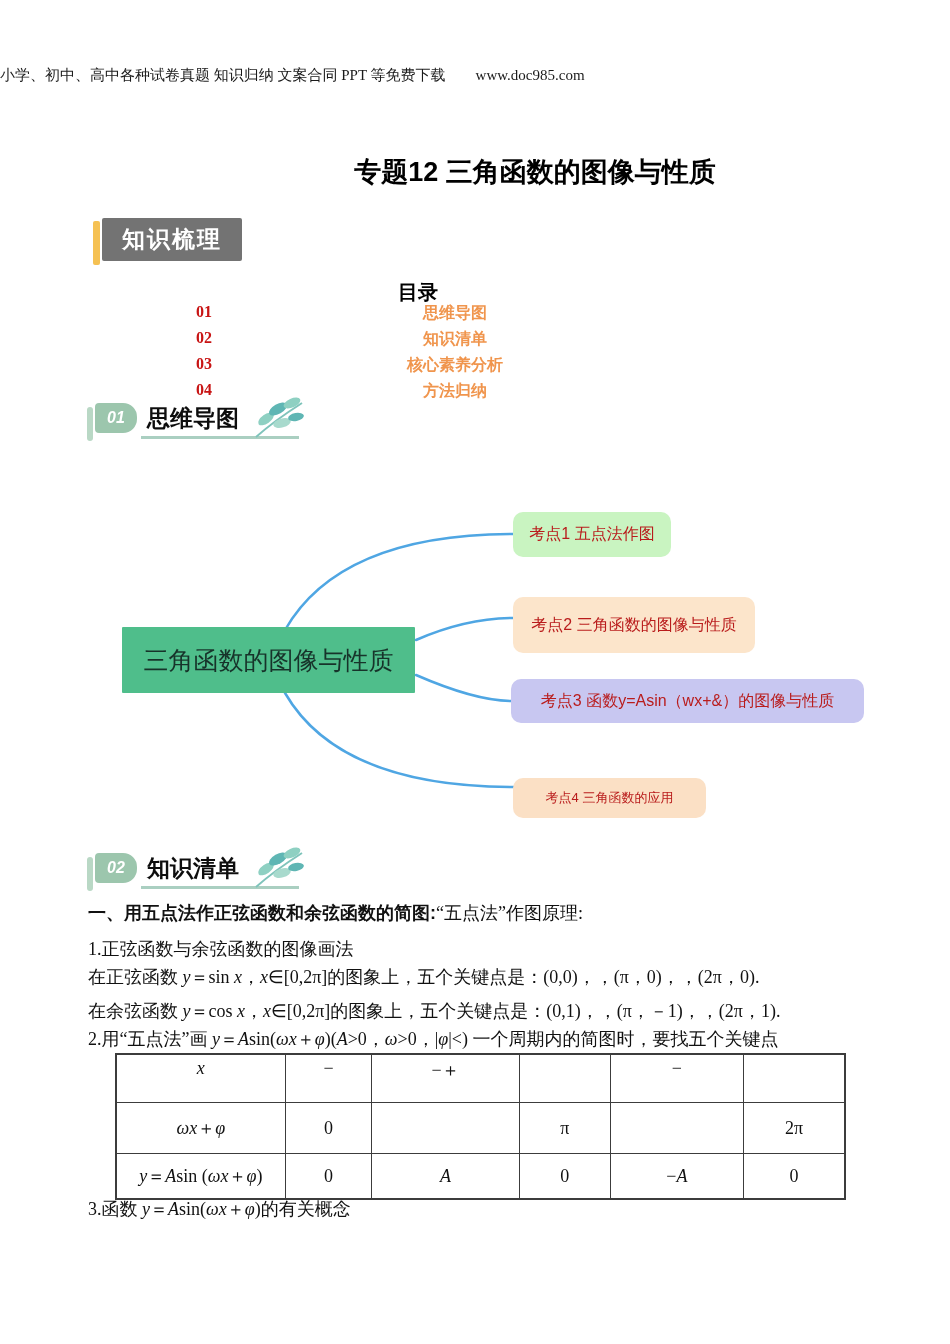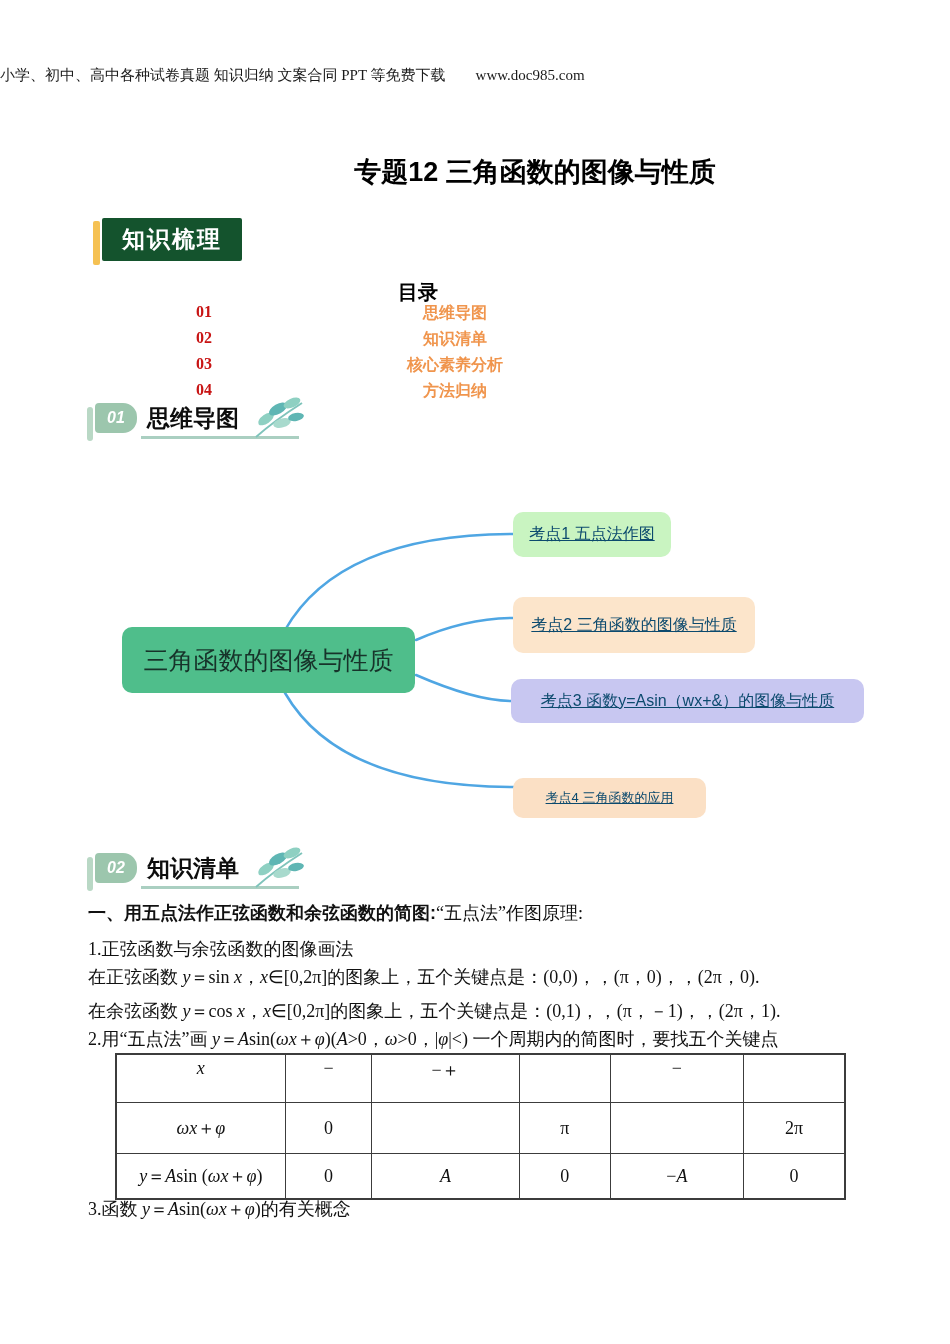--- a/index.html
+++ b/index.html
@@ -39,25 +39,25 @@
   .sec .pill{position:absolute;left:95px;top:0;width:42px;height:30px;border-radius:4px 14px 14px 4px;
     color:#fff;font-family:"Liberation Sans",sans-serif;font-weight:bold;font-size:16px;font-style:italic;
     display:flex;align-items:center;justify-content:center;}
   .sec .sec-title{position:absolute;left:147px;top:0;height:30px;line-height:30px;
     font-family:"Liberation Sans",sans-serif;font-weight:bold;font-size:23px;color:#0d0d0d;}
   .sec .underline{position:absolute;left:141px;top:33px;width:158px;height:3px;}
   .sec .leaf{position:absolute;left:252px;top:-10px;width:54px;height:46px;}
 
   
   .mm-curves{left:80px;top:480px;width:800px;height:340px;}
-  .mm-center{left:122px;top:627px;width:293px;height:66px;border-radius:10px;
+  .mm-center{left:122px;top:627px;width:293px;height:66px;border-radius:1px;
     display:flex;align-items:center;justify-content:center;
     font-family:"Liberation Sans",sans-serif;font-size:25px;font-weight:500;color:#17332a;}
   .mm-branch{border-radius:10px;display:flex;align-items:center;justify-content:center;
-    font-family:"Liberation Sans",sans-serif;font-size:16px;color:#0c4a6e;text-decoration:underline;}
+    font-family:"Liberation Sans",sans-serif;font-size:16px;color:#b91c1c;}
   .mm-b1{left:513px;top:512px;width:158px;height:45px;}
   .mm-b2{left:513px;top:597px;width:242px;height:56px;}
   .mm-b3{left:511px;top:679px;width:353px;height:44px;}
   .mm-b4{left:513px;top:778px;width:193px;height:40px;font-size:13px;}
 
   
   .bodyline{left:88px;width:800px;font-size:18px;color:#111;white-space:nowrap;}
   .l-heading{top:901px;}
   .l1{top:937px;}
   .l2{top:965px;}
@@ -77,21 +77,21 @@
 </head>
 <body>
 
 <div class="abs page-header">
   <span>小学、初中、高中各种试卷真题 知识归纳 文案合同 PPT 等免费下载</span><span class="url">www.doc985.com</span>
 </div>
 
 <div class="abs doc-title">专题12 三角函数的图像与性质</div>
 
 <div class="abs badge-bar" style="background: rgb(245, 193, 83);"></div>
-<div class="abs badge" style="background: #14532d;">知识梳理</div>
+<div class="abs badge" style="background: #737373;">知识梳理</div>
 
 <div class="abs toc-title">目录</div>
 <div class="abs toc-row" style="top:303px;">
   <span class="toc-num" style="color: rgb(200, 20, 20);">01</span>
   <span class="toc-label" style="color: rgb(240, 149, 77);">思维导图</span>
 </div>
 <div class="abs toc-row" style="top:329px;">
   <span class="toc-num" style="color: rgb(200, 20, 20);">02</span>
   <span class="toc-label" style="color: rgb(240, 149, 77);">知识清单</span>
 </div>

